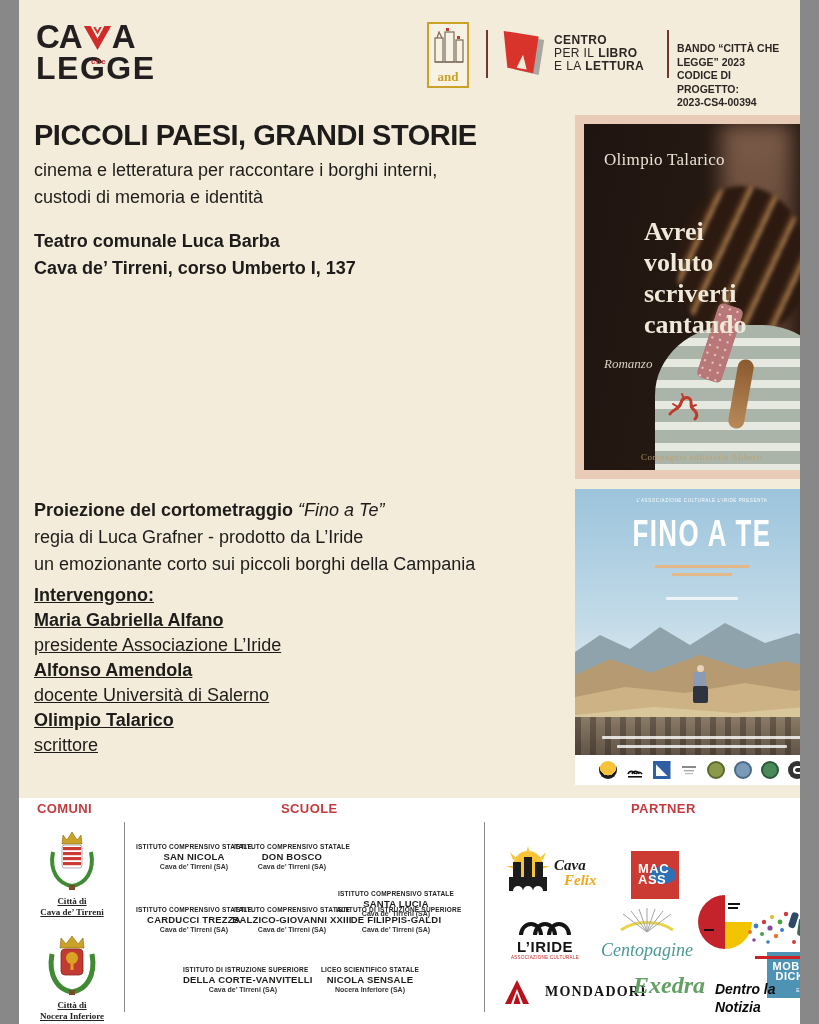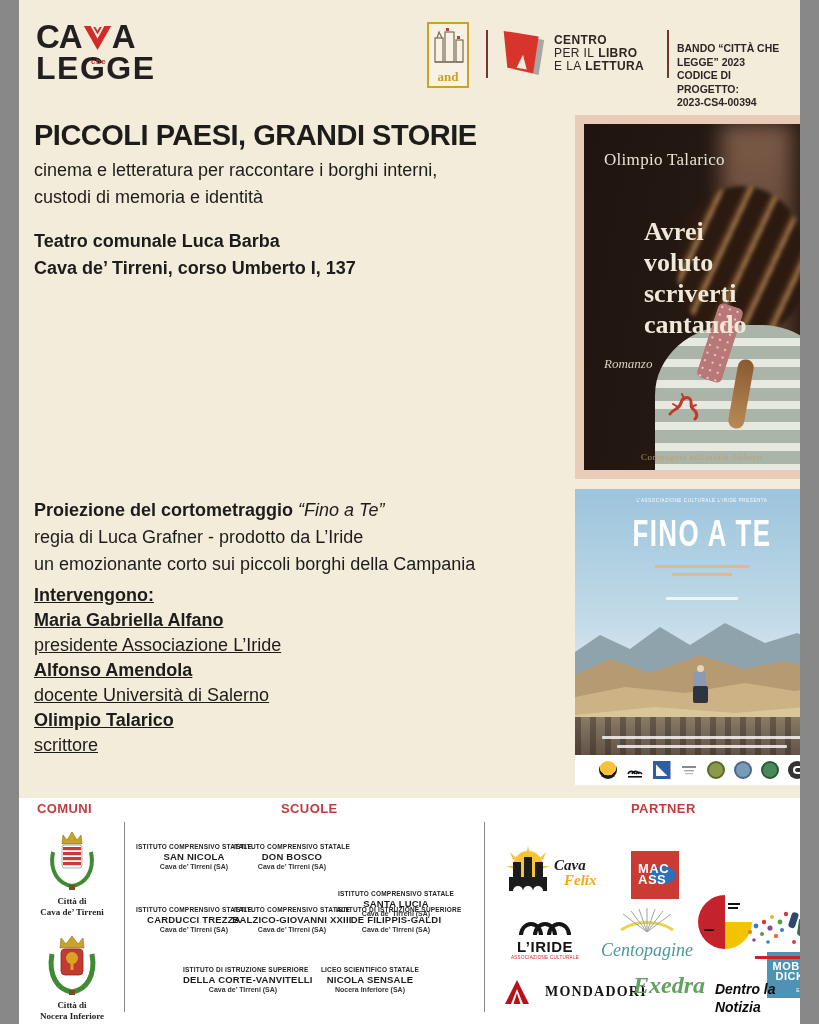--- a/index.html
+++ b/index.html
@@ -86,21 +86,21 @@
   .ft-credits2 { top:256px; width:170px; background:rgba(255,255,255,.8); }
   .ft-strip { position:absolute; left:0; bottom:0; width:254px; height:30px; background:#fff;
               display:flex; align-items:center; justify-content:center; gap:9px; }
   .mini { width:18px; height:18px; flex:0 0 auto; }
 
   
   .footer-bg { left:0; top:798px; width:819px; height:226px; background:#fff; }
   .flabel { font-size:13px; font-weight:bold; color:#c23b3f; letter-spacing:.4px; }
   .vline { width:1px; background:#8a8a8a; top:822px; height:190px; }
   .crest-fig { width:90px; text-align:center; }
-  .crest-cap { font-family:"Liberation Serif", serif; font-weight:bold; font-size:9px; line-height:11px; color:#222; text-align:center; }
+  .crest-cap { font-family:"Liberation Serif", serif; font-weight:bold; font-size:9px; line-height:11px; color:#222; text-align:center;text-decoration:underline; }
 
   .school { text-align:center; white-space:nowrap; }
   .school .t { font-size:6.5px; font-weight:600; letter-spacing:.2px; color:#222; }
   .school .n { font-size:9.5px; font-weight:bold; letter-spacing:.2px; margin-top:1px; }
   .school .c { font-size:7px; font-weight:600; color:#333; margin-top:1px; }
 
   .cavafelix { display:flex; align-items:center; }
   .cf-words { margin-left:3px; font-family:"Liberation Serif", serif; font-style:italic; font-weight:bold; font-size:15px; line-height:15px; }
   .cf-w2 { color:#f0a818; margin-left:10px; }
   .macass { width:48px; height:48px; background:#cc3b33; position:relative; overflow:hidden; }

